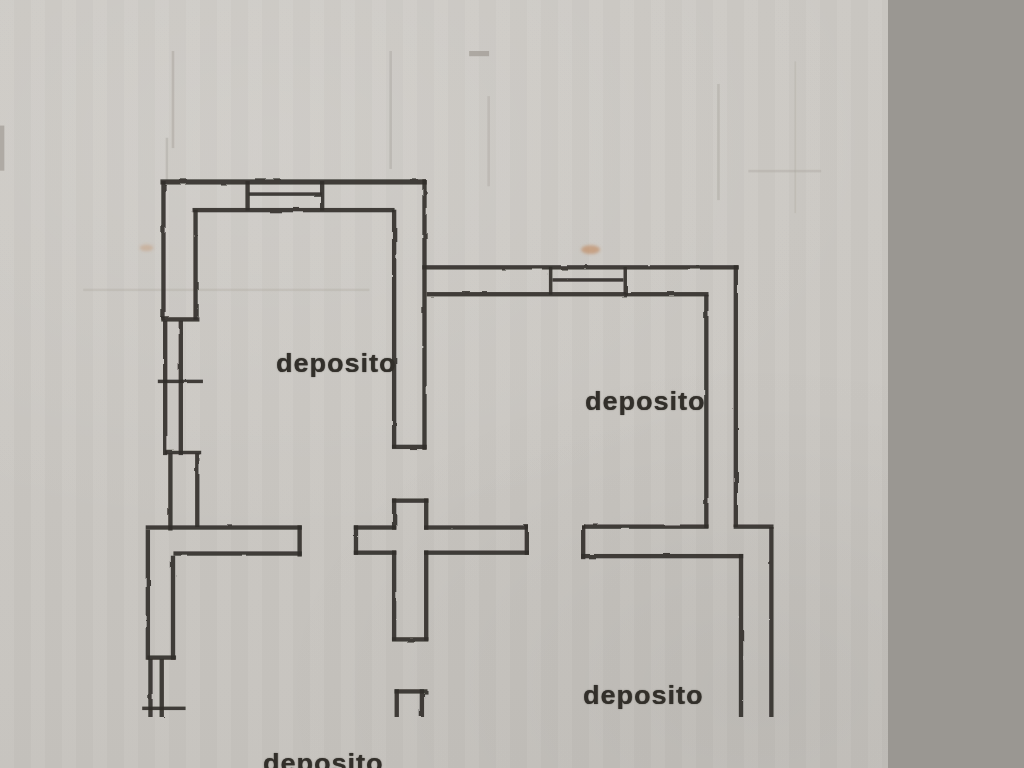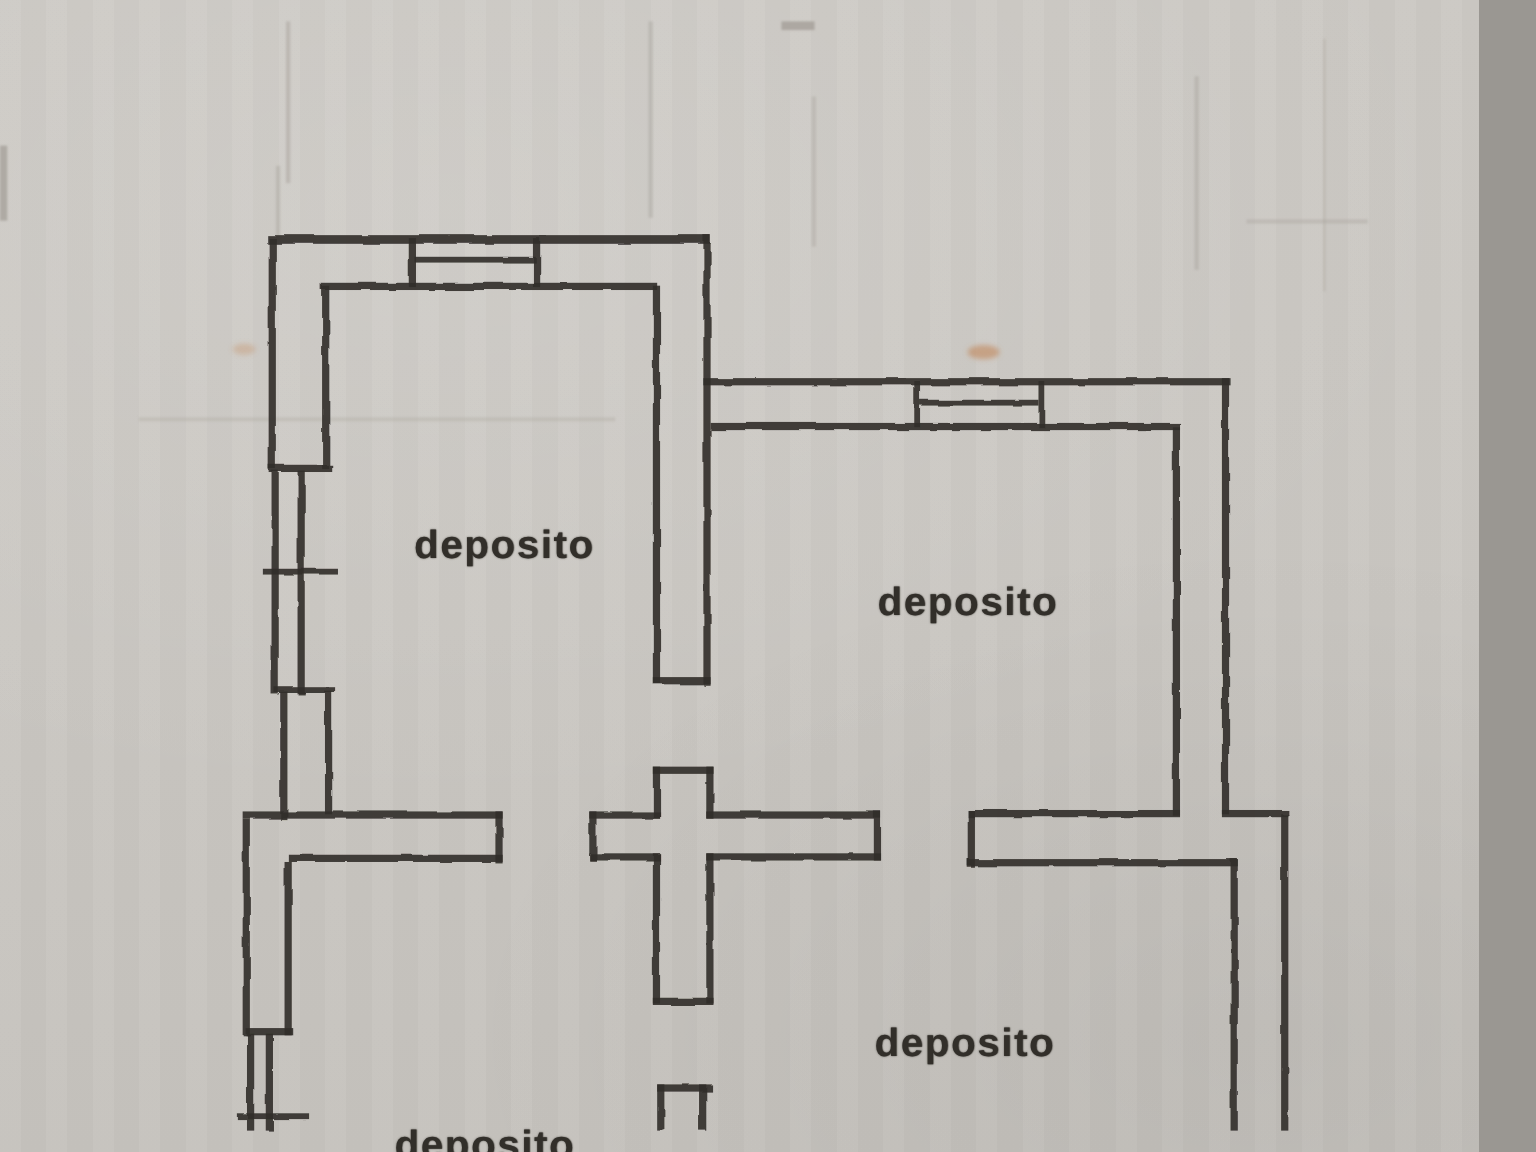--- a/index.html
+++ b/index.html
@@ -1,18 +1,18 @@
 <!DOCTYPE html>
 <html><head>
 <meta charset="utf-8">
 <style>
   html,body{margin:0;padding:0;background:#9a9792;}
   .page{
     position:relative;
-    width:986px;height:768px;
+    width:888px;height:768px;
     overflow:hidden;
     background:
       radial-gradient(120% 90% at 30% 18%, rgba(255,255,255,.10), rgba(0,0,0,0) 60%),
       radial-gradient(100% 80% at 85% 90%, rgba(0,0,0,.045), rgba(0,0,0,0) 55%),
       repeating-linear-gradient(90deg, rgba(255,255,255,.015) 0 14px, rgba(0,0,0,.016) 14px 31px),
       linear-gradient(180deg,#ccc9c4 0%, #cac7c2 55%, #c6c3be 100%);
     font-family:"Liberation Sans", sans-serif;
   }
   #plan-svg{position:absolute;inset:0;width:100%;height:100%;}
   #label-layer{position:absolute;inset:0;}

